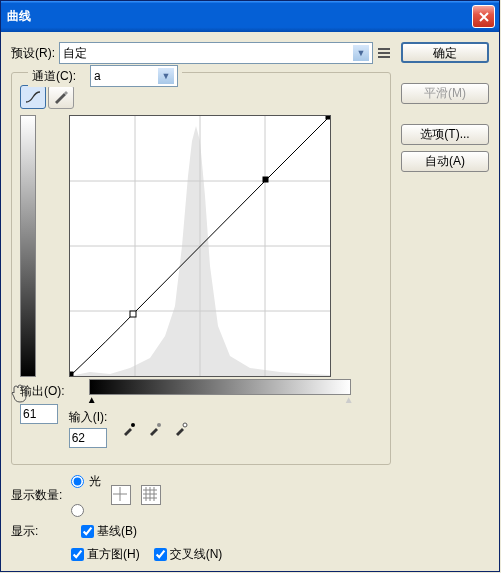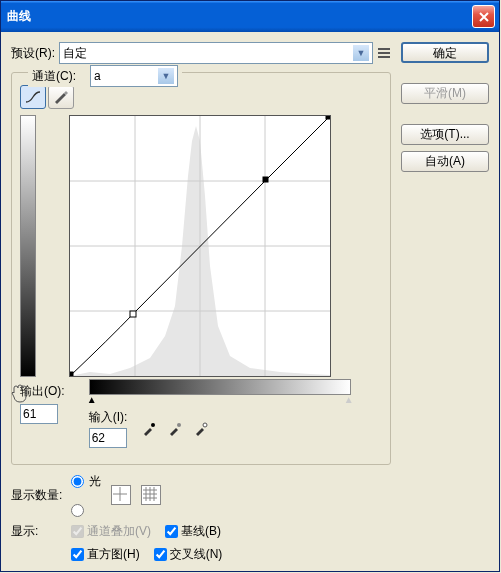--- a/index.html
+++ b/index.html
@@ -130,21 +130,21 @@
                 <rect class="pt" x="-2" y="256" width="5" height="5"></rect>
                 <rect class="pt open" x="60" y="195" width="6" height="6"></rect>
                 <rect class="pt" x="193" y="61" width="5" height="5"></rect>
                 <rect class="pt" x="256" y="-2" width="5" height="5"></rect>
               </svg>
             </div>
             <div class="grad-h">
               <span class="slider-tri" style="left:-3px">▲</span>
               <span class="slider-tri" style="left:254px;color:#ccc">▲</span>
             </div>
-            <div class="row" style="margin-top:14px;margin-left:20px">
+            <div class="row" style="margin-top:14px;">
               <div style="display:flex;flex-direction:column;align-items:flex-start;gap:2px">
                 <span class="lbl">输入(I):</span>
                 <input class="num-input" value="62" style="">
               </div>
               <div class="pickers">
                 <span class="eyedrop">
                     <svg width="16" height="16" viewBox="0 0 16 16">
                       <path d="M3 13 L9 7 L11 9 L5 15 Z" fill="#333"></path>
                       <circle cx="12" cy="4" r="2" fill="#000"></circle>
                     </svg>
@@ -188,24 +188,20 @@
           </div>
           <span class="grid-btn"><svg width="16" height="16" viewBox="0 0 16 16">
                 <path d="M8 1 V15 M1 8 H15" stroke="#888"></path>
               </svg></span>
           <span class="grid-btn"><svg width="16" height="16" viewBox="0 0 16 16">
                 <path d="M4 1 V15 M8 1 V15 M12 1 V15 M1 4 H15 M1 8 H15 M1 12 H15" stroke="#888"></path>
               </svg></span>
         </div>
         <div class="row">
           <span class="lbl" style="width:56px">显示:</span>
-          <label class="chk disabled-txt">
-              <input type="checkbox" checked="" disabled="" style="">
-              <span>通道叠加(V)</span>
-            </label>
           <label class="chk" style="margin-left:10px">
               <input type="checkbox" checked="" style="">
               <span>基线(B)</span>
             </label>
         </div>
         <div class="row">
           <span style="width:56px"></span>
           <label class="chk">
               <input type="checkbox" checked="" style="">
               <span>直方图(H)</span>

